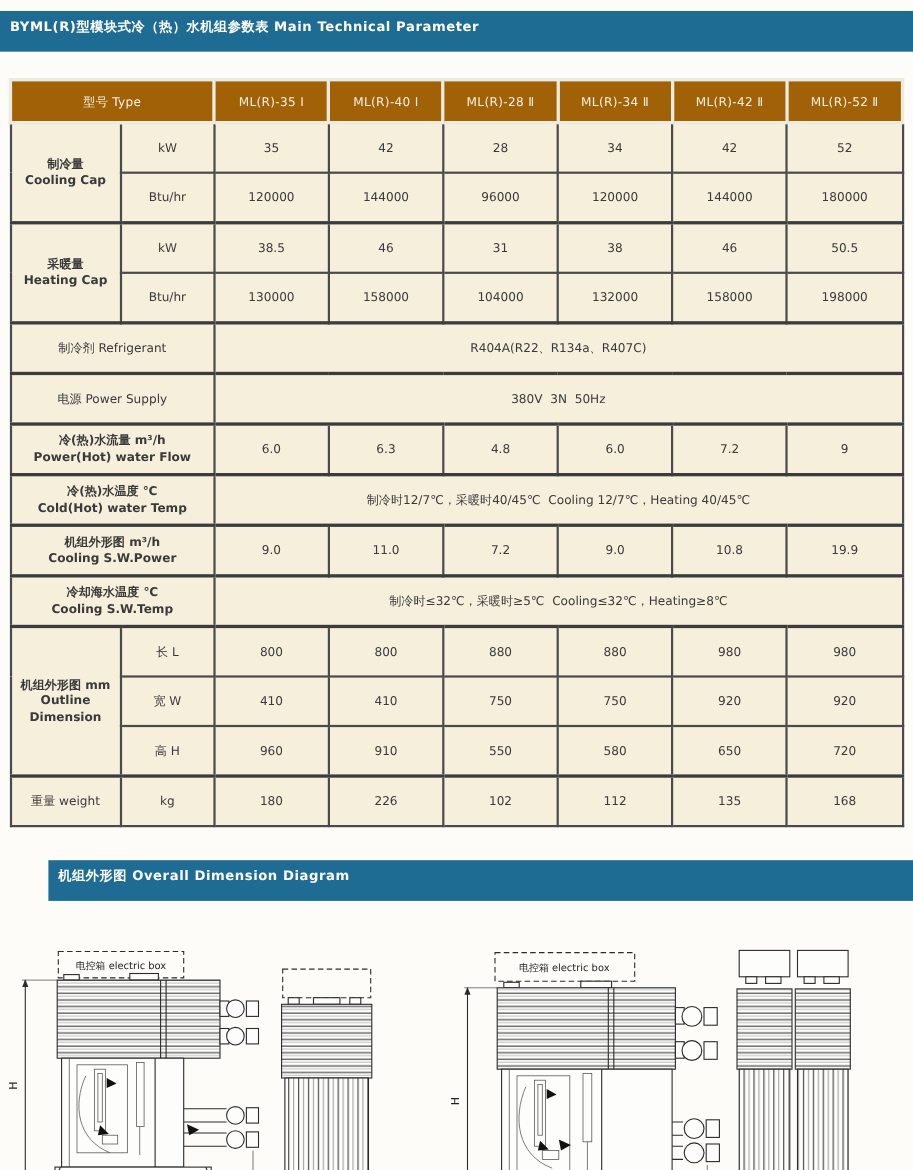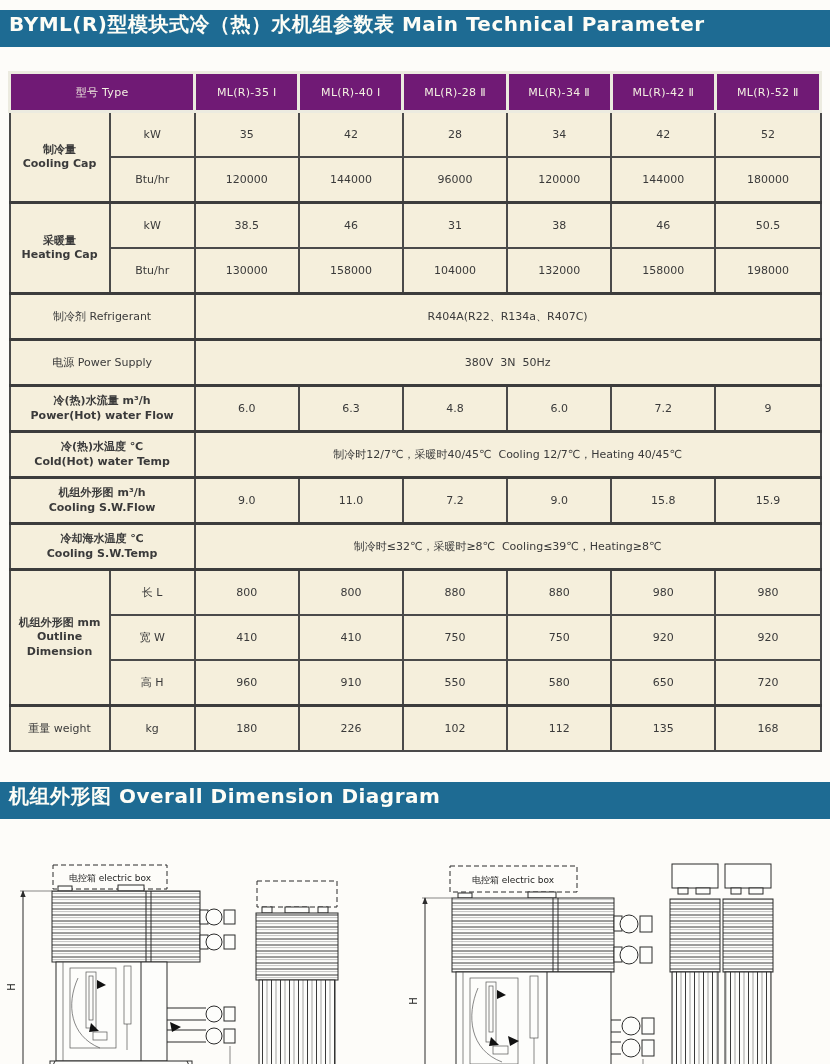--- a/index.html
+++ b/index.html
@@ -4,34 +4,34 @@
 <style>
   html,body{margin:0;padding:0;}
   body{
     width:830px;height:1064px;overflow:hidden;background:#fdfcf9;
     font-family:"DejaVu Sans","Liberation Sans",sans-serif;color:#333;
     position:relative;
   }
   .band{
     background:#1e6b93;color:#fdfdf6;font-weight:bold;
     height:37px;line-height:28px;padding-left:9px;
-    font-size:20px;letter-spacing:.5px;white-space:nowrap;
+    font-size:12px;letter-spacing:.5px;white-space:nowrap;
   }
   .band1{margin-top:10px;}
-  .band2{margin-top:30px;}
+  .band2{margin-top:30px;margin-left:44px;}
   table.spec{
     border-collapse:collapse;margin:24px 8px 0 8px;width:814px;
     table-layout:fixed;border:2px solid #3c3c3c;
   }
   table.spec td{
     border:2px solid #4a4a4a;background:#f5efdc;height:41px;
     text-align:center;font-size:11px;color:#3a3a3a;padding:1px 2px;
   }
   table.spec th{
-    border:3px solid #ecebe0;background:#701a75;color:#f3f0e2;
+    border:3px solid #ecebe0;background:#a16207;color:#f3f0e2;
     height:34px;font-weight:normal;font-size:11px;letter-spacing:.3px;
   }
   tr.grp td{border-top:3px solid #3c3c3c;}
   .two-line{line-height:1.3;font-weight:bold;}
   .pre{white-space:pre-wrap;}
   .diagram{margin-top:35px;display:block;}
   .dline{stroke:#2b2b2b;stroke-width:1;fill:none;}
   .dthin{stroke:#555;stroke-width:.7;fill:none;}
   .dfill{fill:#fdfdfb;stroke:#2b2b2b;stroke-width:1;}
   .ddash{fill:none;stroke:#2b2b2b;stroke-width:1;stroke-dasharray:5 3;}
@@ -132,35 +132,35 @@
   <tr class="grp">
     <td colspan="2" class="two-line">
       <div>冷(热)水温度 ℃</div>
           <div>Cold(Hot) water Temp</div>
     </td>
     <td colspan="6" class="pre">制冷时12/7℃，采暖时40/45℃  Cooling 12/7℃，Heating 40/45℃</td>
   </tr>
   <tr class="grp">
     <td colspan="2" class="two-line">
       <div>机组外形图 m³/h</div>
-          <div>Cooling S.W.Flow</div>
+          <div>Cooling S.W.Power</div>
     </td>
     <td>9.0</td>
     <td>11.0</td>
     <td>7.2</td>
     <td>9.0</td>
-    <td>15.8</td>
-    <td>15.9</td>
+    <td>10.8</td>
+    <td>19.9</td>
   </tr>
   <tr class="grp">
     <td colspan="2" class="two-line">
       <div>冷却海水温度 ℃</div>
           <div>Cooling S.W.Temp</div>
     </td>
-    <td colspan="6" class="pre">制冷时≤32℃，采暖时≥8℃  Cooling≤39℃，Heating≥8℃</td>
+    <td colspan="6" class="pre">制冷时≤32℃，采暖时≥5℃  Cooling≤32℃，Heating≥8℃</td>
   </tr>
   <tr class="grp">
     <td rowspan="3" class="two-line">
       <div>机组外形图 mm</div>
           <div>Outline Dimension</div>
     </td>
     <td>长 L</td>
     <td>800</td>
     <td>800</td>
     <td>880</td>

